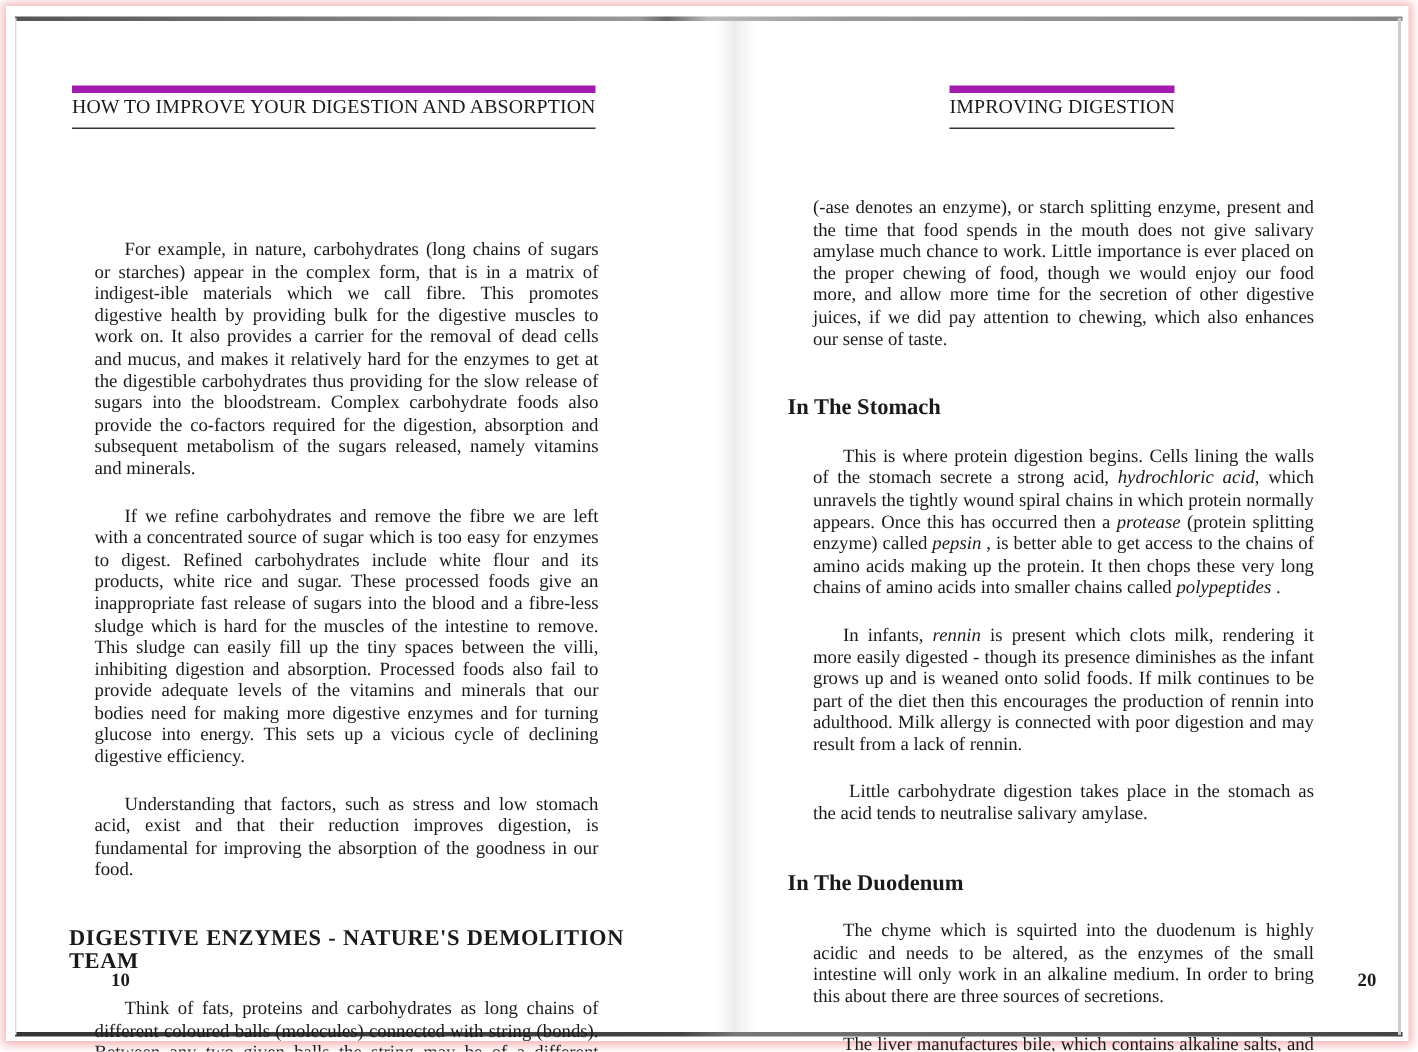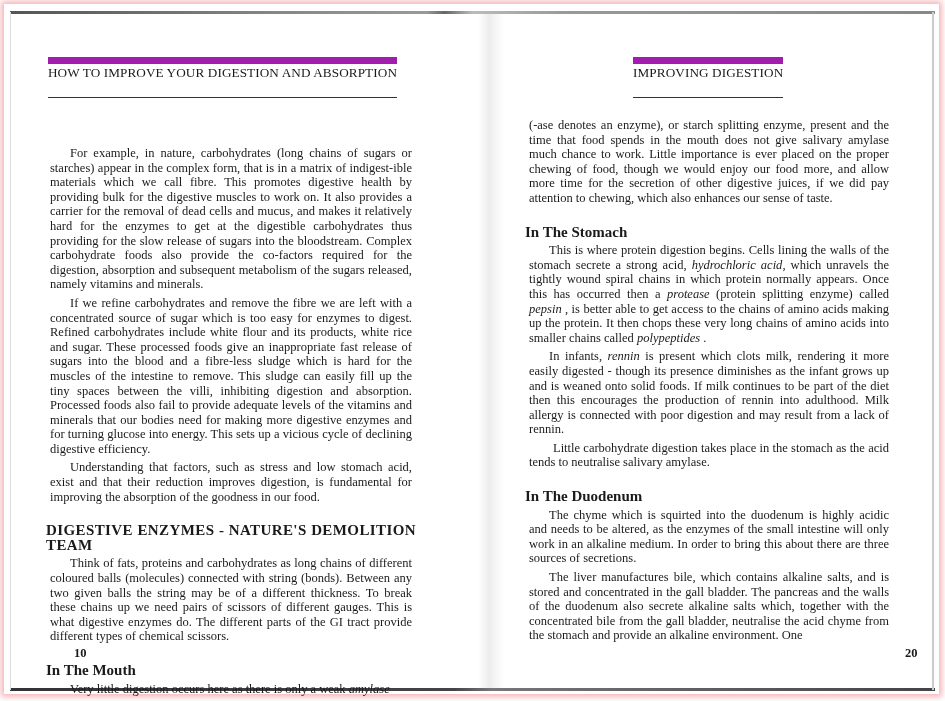--- a/index.html
+++ b/index.html
@@ -35,33 +35,33 @@
     position: absolute; left: 478px; top: 14px; width: 26px; height: 674px;
     background: linear-gradient(to right, rgba(255,255,255,0) 0%, rgba(200,200,200,0.35) 45%, rgba(230,230,230,0.5) 60%, rgba(255,255,255,0) 100%);
   }
   .page { position: absolute; top: 0; }
   .page-left { left: 0; width: 470px; }
   .page-right { left: 478px; width: 467px; }
 
   .running-head {
     position: absolute; top: 57px;
     font-size: 13.2px; letter-spacing: 0.1px;
-    border-top: 7px solid #a21caf; border-bottom: 1px solid #333;
-    padding: 1px 0 16px 0; line-height: 16px;
+    border-top: 5px solid #a21caf; border-bottom: 1px solid #333;
+    padding: 1px 0 6px 0; line-height: 16px;
     white-space: nowrap;
   }
   .page-left .running-head { left: 48px; }
   .page-right .running-head { left: 155px; }
 
   .text-block {
     position: absolute; font-size: 12.5px; line-height: 14.6px;
     text-align: justify;
   }
 
-  .para { margin: 4px; text-indent: 20px; }
+  .para { margin: 17px; text-indent: 20px; }
   .para.noindent { text-indent: 0; }
   .para.indent-wide { text-indent: 24px; }
   .section-head {
     margin: 0; font-weight: bold; font-size: 15px; letter-spacing: 0.4px;
   }
   .sub-head { margin: 0; font-weight: bold; font-size: 15px; }
   em { font-style: italic; }
 
   .page-number {
     position: absolute; top: 646px; font-size: 12.5px; font-weight: bold; margin-left: 28px;

